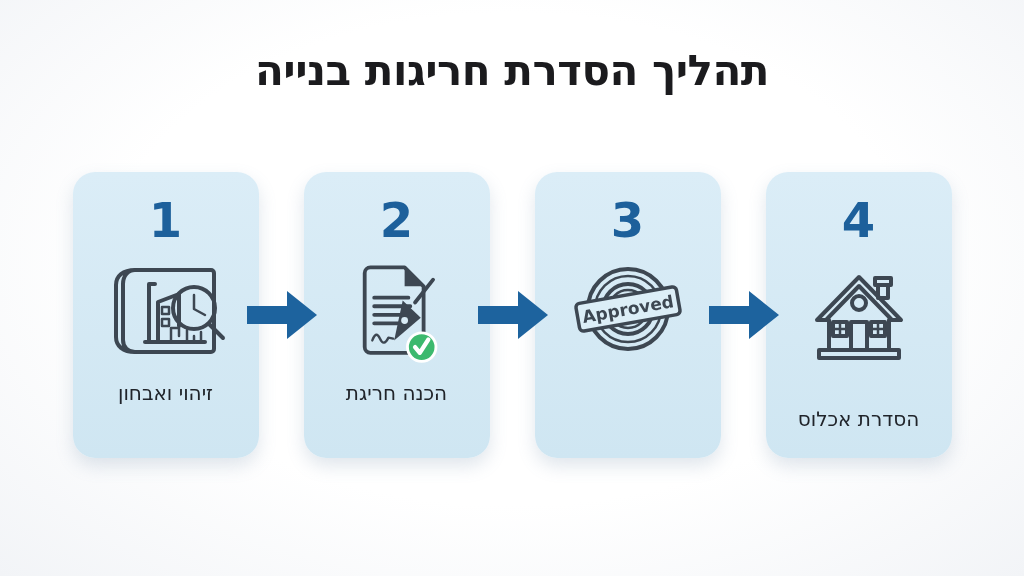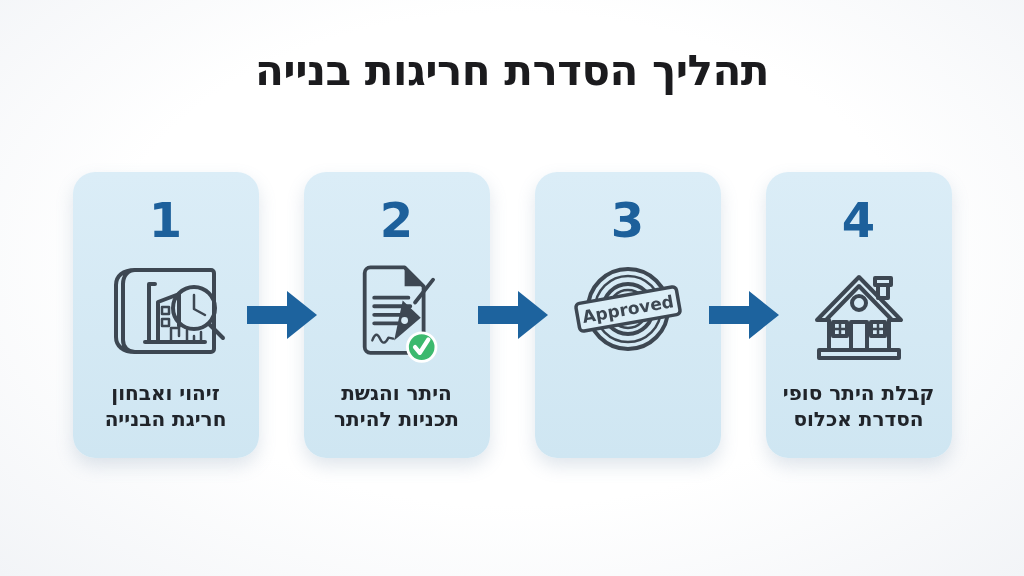--- a/index.html
+++ b/index.html
@@ -31,21 +31,21 @@
   .num{
     font-size:48px;font-weight:700;color:#1d609b;
     line-height:1.1;height:60px;
   }
   .iconbox{
     height:114px;width:140px;
     display:flex;align-items:center;justify-content:center;
   }
   .caption{
     margin-top:12px;
-    font-size:20px;font-weight:700;color:#20242a;
+    font-size:20px;font-weight:400;color:#20242a;
     text-align:center;line-height:1.3;direction:rtl;
   }
   .arrow{
     width:70px;height:58px;flex:0 0 70px;
     margin-left:-12px;margin-right:-13px;
     z-index:2;display:flex;align-items:center;justify-content:center;
   }
   .icon-stroke{fill:none;stroke:#3d4752;stroke-width:4;stroke-linecap:round;stroke-linejoin:round;}
   .icon-stroke-thin{fill:none;stroke:#3d4752;stroke-width:2.5;stroke-linecap:round;stroke-linejoin:round;}
   .icon-fill{fill:#3d4752;stroke:none;}
@@ -70,21 +70,20 @@
         <rect class="icon-stroke-thin" x="61" y="63" width="7" height="7"></rect>
         <path class="icon-stroke-thin" d="M70 86 V72 H78 V80"></path>
         <path class="icon-stroke-thin" d="M86 86 V74 M93 86 V80 M100 86 V76"></path>
         <circle class="icon-stroke" cx="93" cy="52" r="21"></circle>
         <path class="icon-stroke-thin" d="M93 39 V53 L104 59"></path>
         <path class="icon-stroke" stroke-width="7" d="M108 68 L122 82"></path>
       </svg>
     </div>
     <div class="caption">
       <span>זיהוי ואבחון</span><br>
-      <span>חריגת הבנייה</span>
     </div>
   </div>
 
   <div class="arrow">
     <svg width="70" height="58" viewBox="0 0 70 58">
       <polygon points="0,20 40,20 40,5 70,29 40,53 40,38 0,38" fill="#1d639e"></polygon>
     </svg>
   </div>
 
   <div class="card">
@@ -96,22 +95,21 @@
         <path class="icon-stroke" stroke-width="4.5" d="M36 46 H72 M36 55 H74 M36 64 H74 M36 73 H70"></path>
         <path class="icon-stroke-thin" d="M34 91 q4 -11 8 -2 t9 -1 l5 1"></path>
         <path class="icon-stroke" stroke="#3d4752" stroke-width="16" d="M98 27 L79 51"></path>
         <polygon class="icon-fill" points="66,49 85,67 57,91"></polygon>
         <circle cx="68" cy="70" r="3.6" fill="#d9ecf6"></circle>
         <circle cx="86" cy="98" r="15" fill="#3cb96e" stroke="#ffffff" stroke-width="3"></circle>
         <polyline points="79,98 84,104 93,90" fill="none" stroke="#ffffff" stroke-width="4.5" stroke-linecap="round" stroke-linejoin="round"></polyline>
       </svg>
     </div>
     <div class="caption">
-      <span>היתר והגשת</span><br>
-      <span>תכניות להיתר</span>
+      <span>הכנה חריגת</span><br>
     </div>
   </div>
 
   <div class="arrow">
     <svg width="70" height="58" viewBox="0 0 70 58">
       <polygon points="0,20 40,20 40,5 70,29 40,53 40,38 0,38" fill="#1d639e"></polygon>
     </svg>
   </div>
 
   <div class="card">
@@ -147,18 +145,18 @@
         <circle class="icon-stroke" stroke-width="3.5" cx="60" cy="47" r="7"></circle>
         <rect class="icon-stroke" stroke-width="3.5" x="52" y="66" width="16" height="28"></rect>
         <rect class="icon-stroke" stroke-width="3.5" x="34" y="66" width="14" height="14"></rect>
         <path class="icon-stroke-thin" d="M41 66 V80 M34 73 H48"></path>
         <rect class="icon-stroke" stroke-width="3.5" x="72" y="66" width="14" height="14"></rect>
         <path class="icon-stroke-thin" d="M79 66 V80 M72 73 H86"></path>
         <rect class="icon-stroke" stroke-width="3.5" x="20" y="94" width="80" height="8"></rect>
       </svg>
     </div>
     <div class="caption">
-      <span>קבלת היתר סופי</span><br>
+      <br>
       <span>הסדרת אכלוס</span>
     </div>
   </div>
 
 </div>
 
 </body></html>

